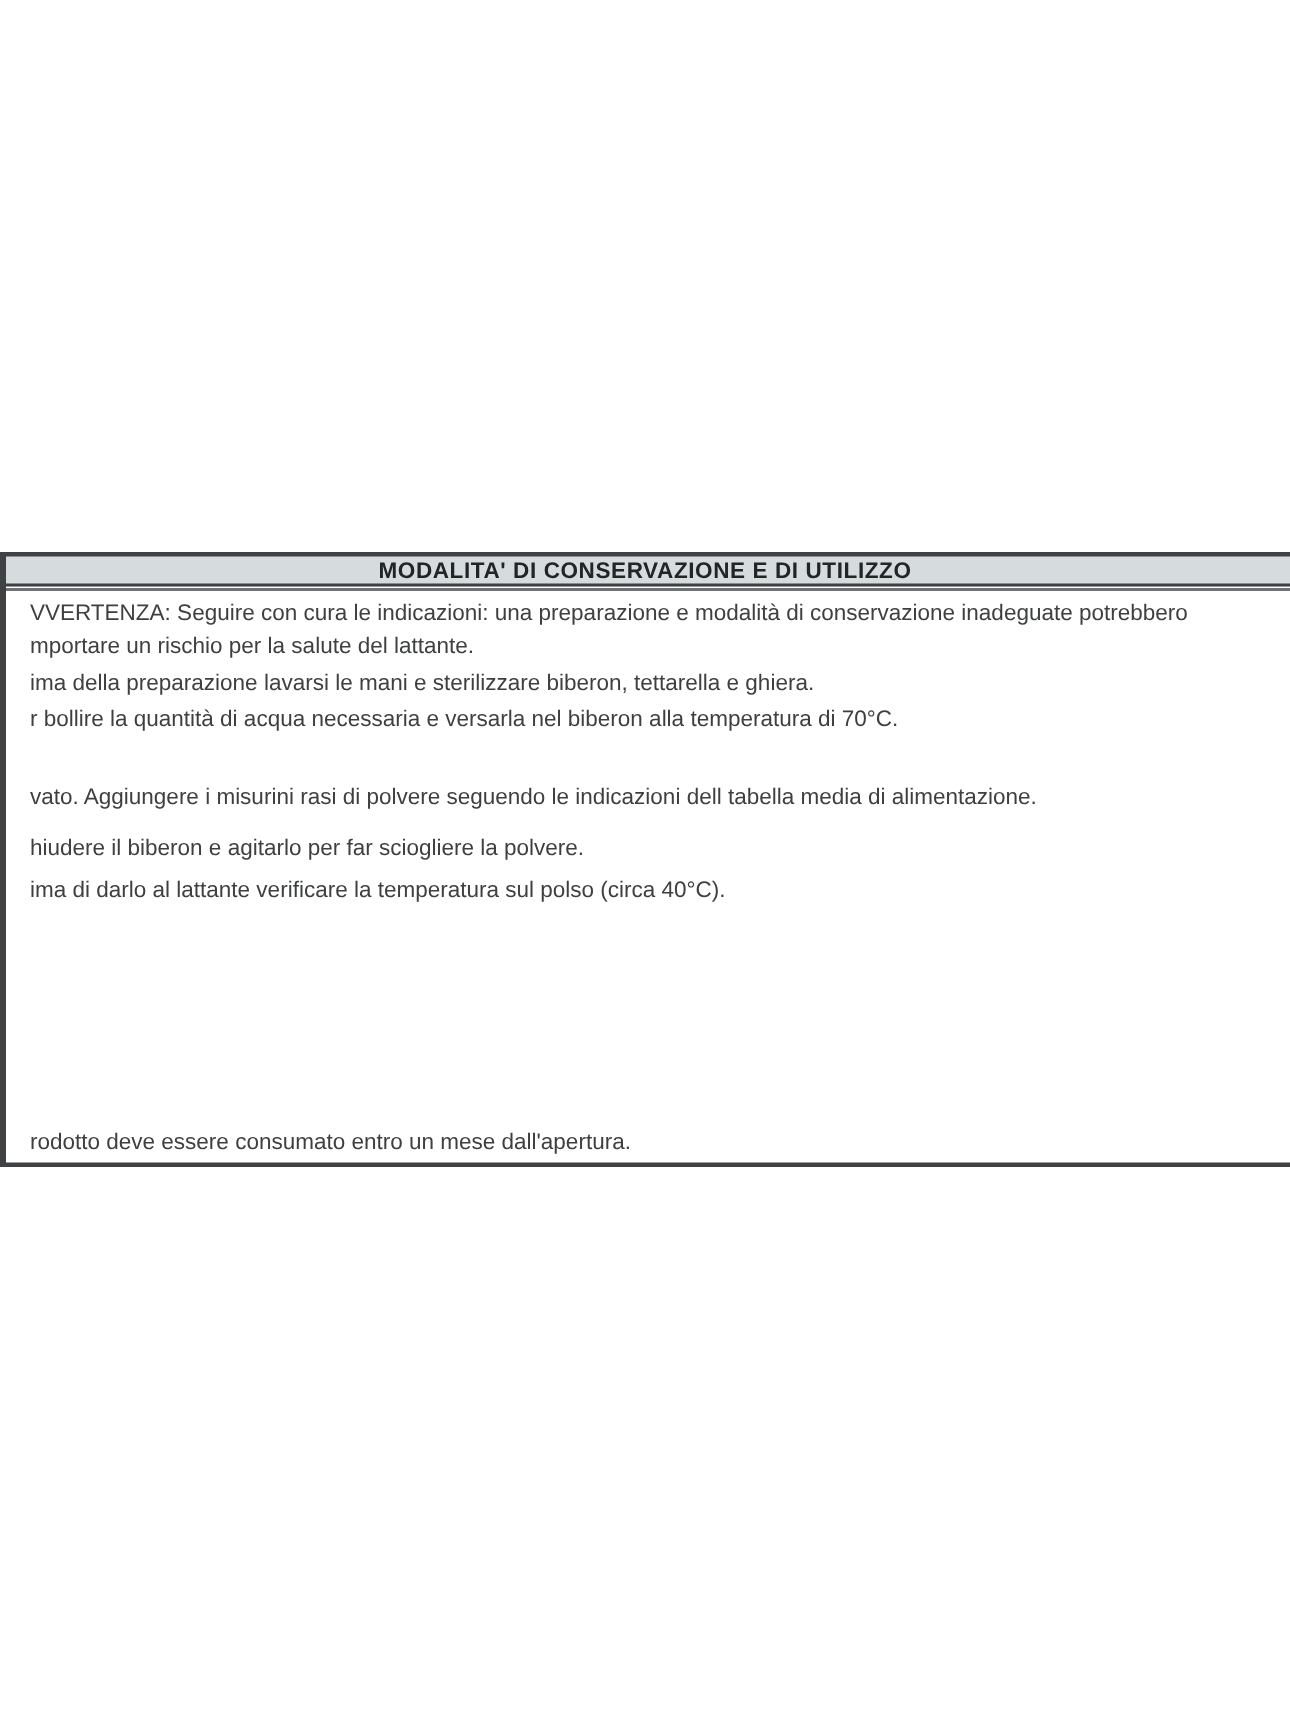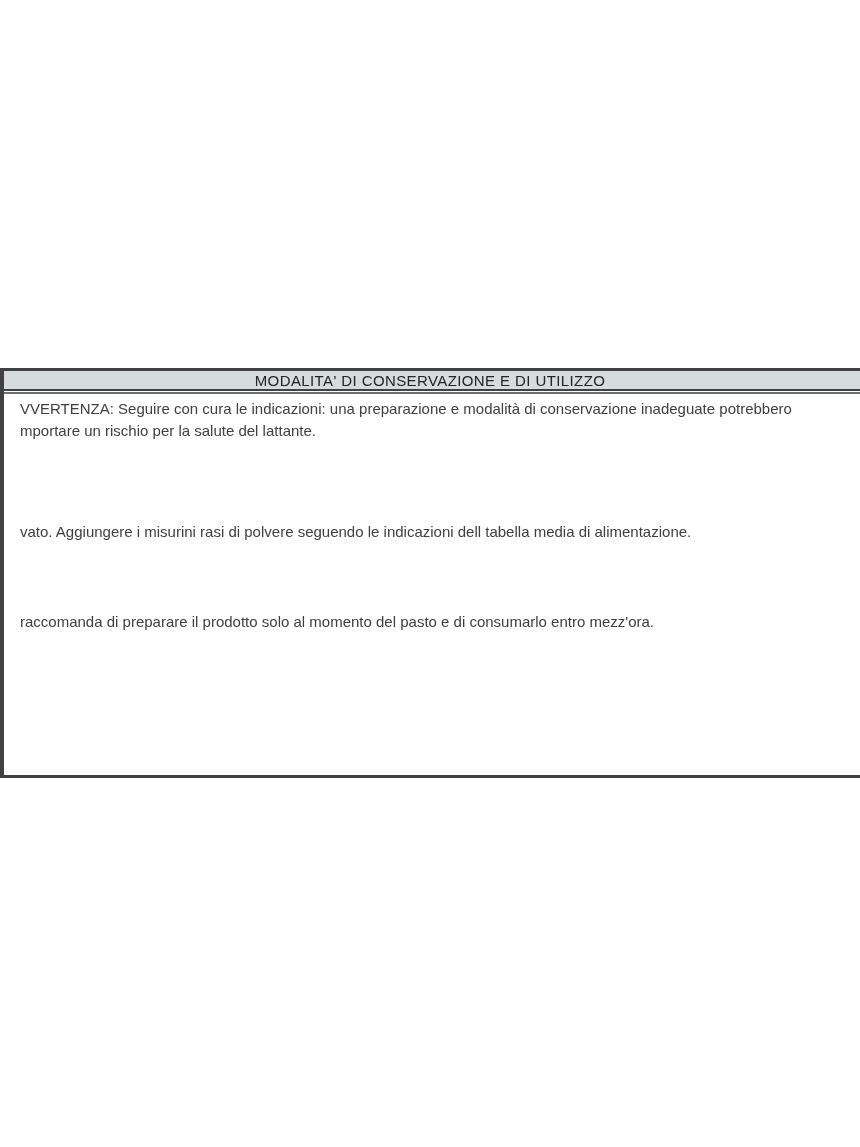--- a/index.html
+++ b/index.html
@@ -24,21 +24,21 @@
     box-sizing: border-box;
     background: #d6dbde;
     border-top: 3px solid #3f4142;
     border-bottom: 2px solid #3f4142;
     display: flex;
     align-items: center;
     justify-content: center;
   }
   .section-header .title {
     font-size: 15px;
-    font-weight: normal;
+    font-weight: bold;
     letter-spacing: 0.4px;
     color: #222426;
     white-space: nowrap;
   }
   .header-subline {
     position: absolute;
     left: 0;
     top: 392px;
     width: 860px;
     height: 2px;
@@ -77,16 +77,20 @@
 
   <div class="section-header">
     <span class="title">MODALITA' DI CONSERVAZIONE E DI UTILIZZO</span>
   </div>
   <div class="header-subline"></div>
   <div class="left-edge-bar"></div>
   <div class="bottom-border"></div>
 
   <div class="line" style="top:399px">VVERTENZA: Seguire con cura le indicazioni: una preparazione e modalità di conservazione inadeguate potrebbero</div>
   <div class="line" style="top:421px">mportare un rischio per la salute del lattante.</div>
+  <div class="line" style="top:446px">ima della preparazione lavarsi le mani e sterilizzare biberon, tettarella e ghiera.</div>
+  <div class="line" style="top:470px">r bollire la quantità di acqua necessaria e versarla nel biberon alla temperatura di 70°C.</div>
   <div class="line" style="top:522px">vato. Aggiungere i misurini rasi di polvere seguendo le indicazioni dell tabella media di alimentazione.</div>
-  <div class="line" style="top:612px">raccomanda di preparare il prodotto solo al momento del pasto e di consumarlo entro mezz'ora.</div>
+  <div class="line" style="top:556px">hiudere il biberon e agitarlo per far sciogliere la polvere.</div>
+  <div class="line" style="top:584px">ima di darlo al lattante verificare la temperatura sul polso (circa 40°C).</div>
+  <div class="line" style="top:752px">rodotto deve essere consumato entro un mese dall'apertura.</div>
 
 </div>
 
 </body></html>

